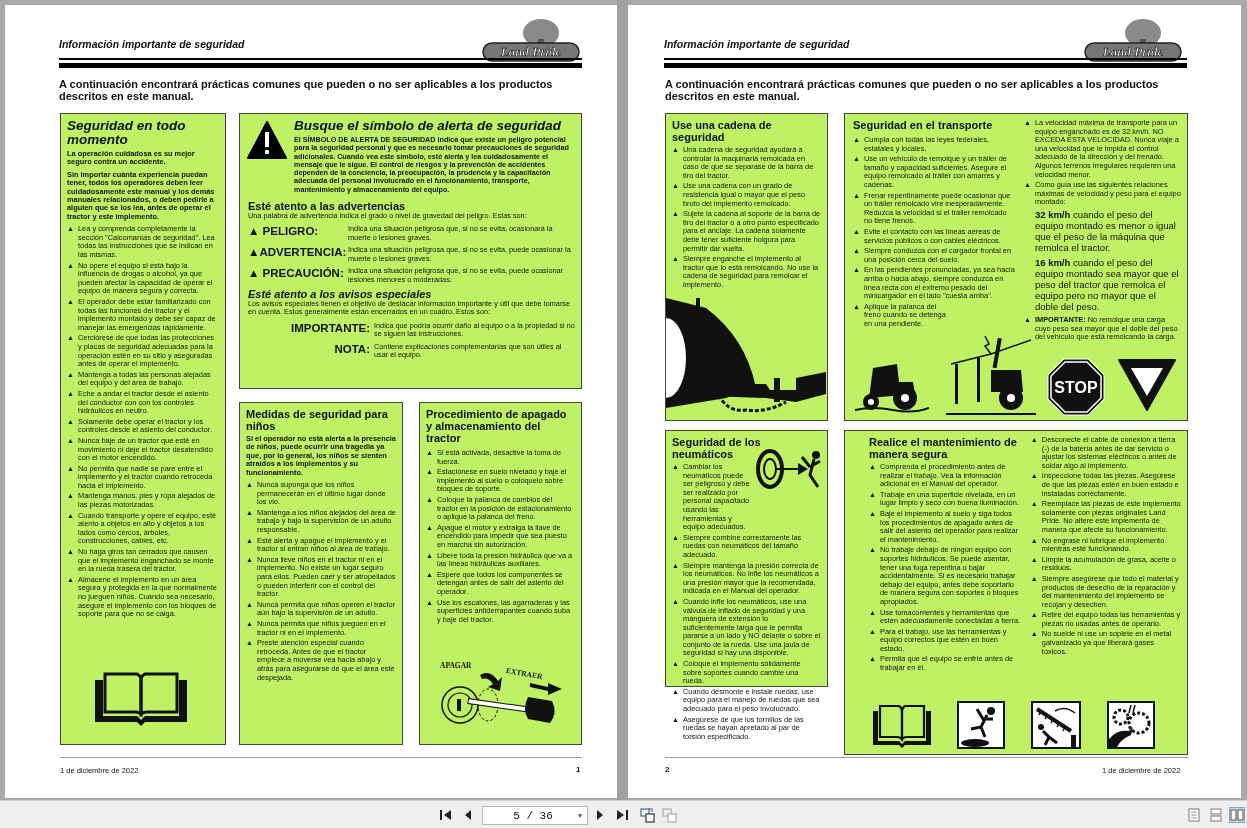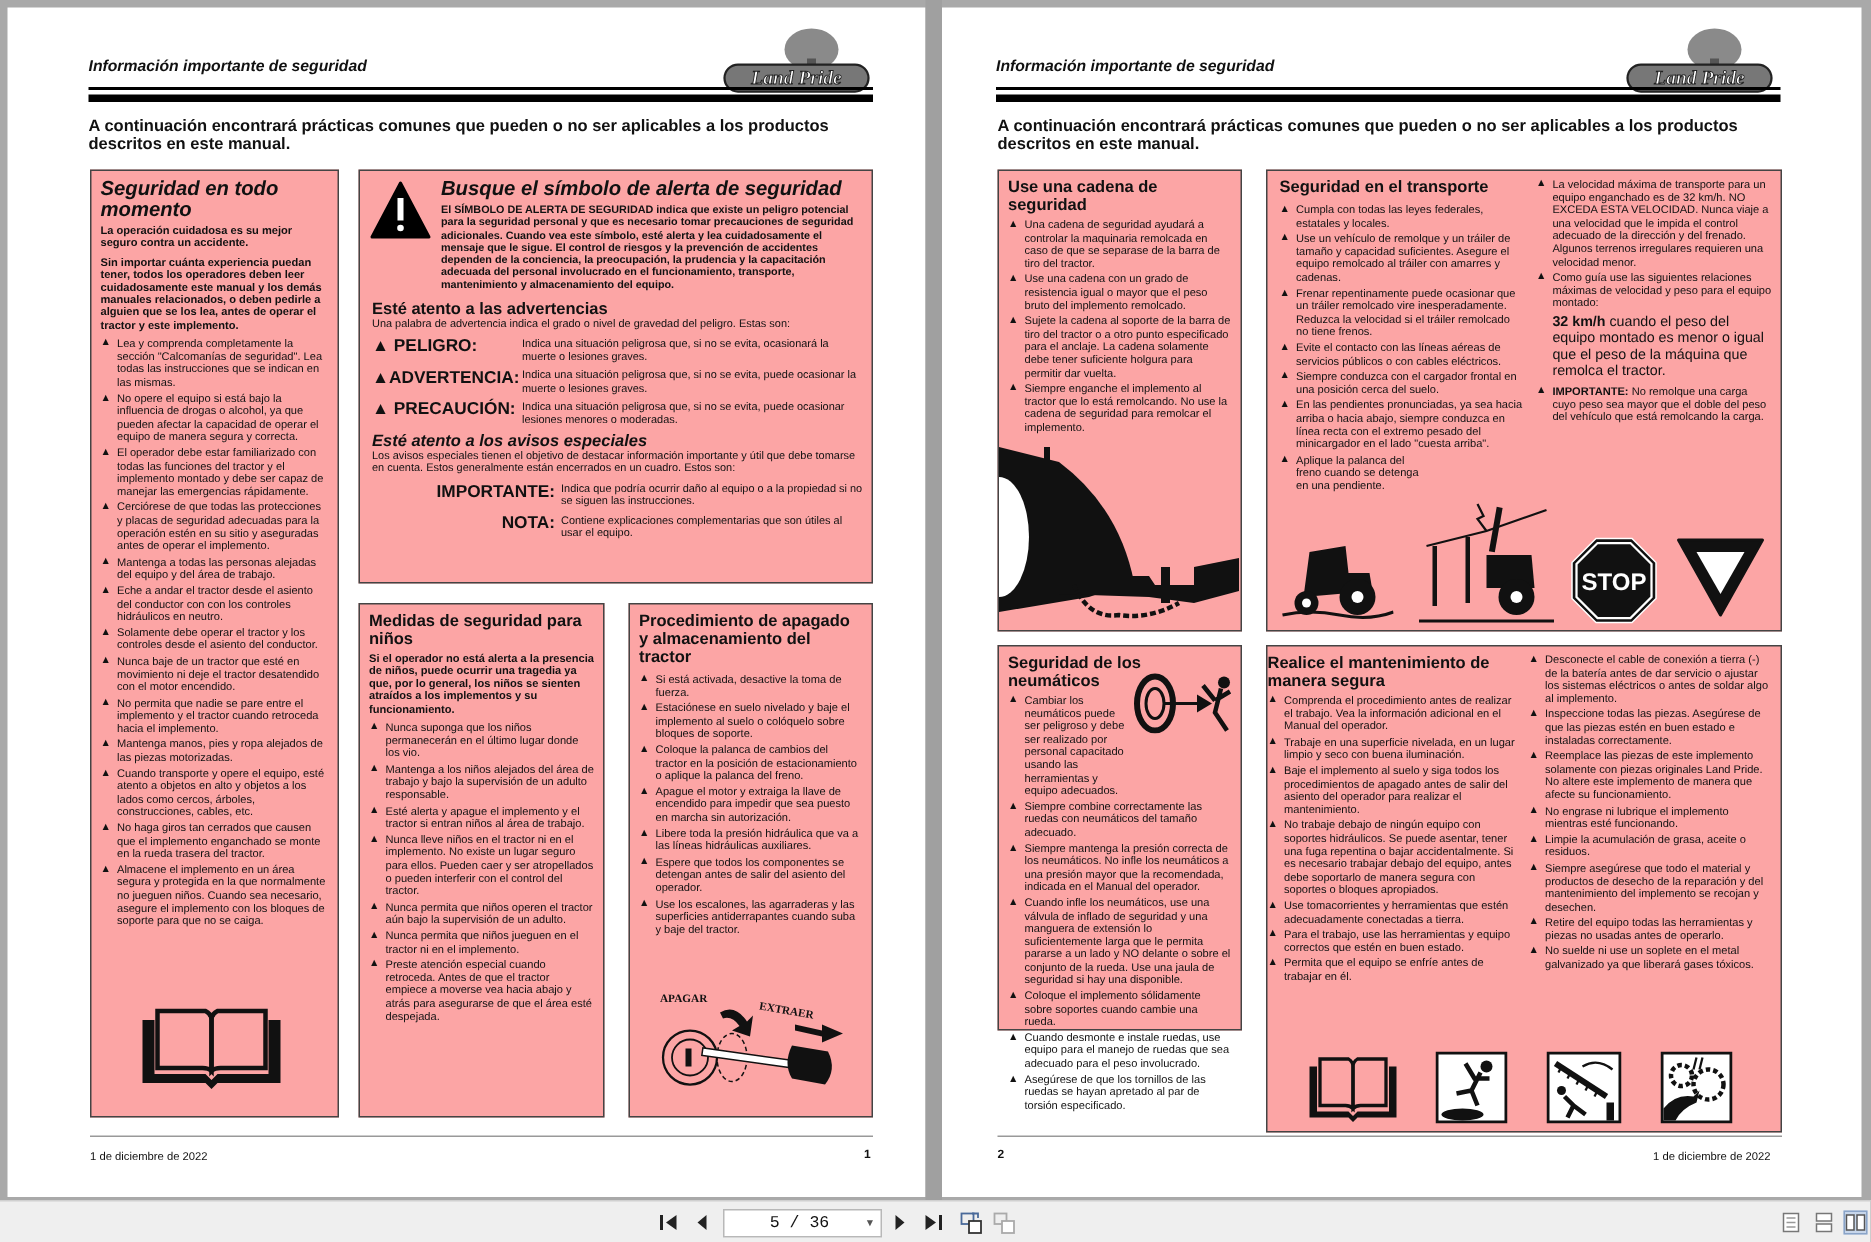--- a/index.html
+++ b/index.html
@@ -9,21 +9,21 @@
   .page.left { left: 5px; width: 612px; }
   .page.right { left: 628px; width: 613px; }
   .gutter { position: absolute; left: 617px; top: 0; width: 11px; height: 800px; background: #a0a0a0; }
 
   .hdr-title { position: absolute; top: 33px; font-size: 10.5px; font-style: italic; font-weight: bold; }
   .logo { position: absolute; top: 12px; width: 100px; height: 46px; }
   .rule-thin { position: absolute; height: 2px; background: #000; }
   .rule-thick { position: absolute; height: 5px; background: #000; }
   .intro { position: absolute; font-size: 11px; font-weight: bold; line-height: 12px; }
 
-  .box { position: absolute; border: 1.5px solid #444; background: #fca5a5; padding: 5px 6px; }
+  .box { position: absolute; border: 1.5px solid #444; background: #bef264; padding: 5px 6px; }
   .box h2 { font-size: 11px; font-weight: bold; line-height: 12px; margin-bottom: 3px; }
   .box h2.italic { font-style: italic; font-size: 13.5px; line-height: 14px; }
   .box p.lead { font-size: 7.4px; font-weight: bold; line-height: 8.4px; margin-bottom: 4px; }
   ul.bullets { list-style: none; }
   ul.bullets li { position: relative; padding-left: 11px; font-size: 7.4px; line-height: 8.6px; margin-bottom: 2px; }
   ul.bullets li::before { content: "▲"; position: absolute; left: 0; top: 0; font-size: 7px; }
   .big { font-size: 9.5px; line-height: 11px; margin: 2px 0 4px 11px; }
   .big b { font-weight: bold; }
 
   .alert-icon { position: absolute; left: 6px; top: 6px; width: 42px; height: 40px; }
@@ -217,20 +217,21 @@
             <li>En las pendientes pronunciadas, ya sea hacia arriba o hacia abajo, siempre conduzca en línea recta con el extremo pesado del minicargador en el lado "cuesta arriba".</li>
             <li style="width:96px;">Aplique la palanca del freno cuando se detenga en una pendiente.</li>
           </ul>
         </div>
         <div style="width:160px;">
           <ul class="bullets">
             <li>La velocidad máxima de transporte para un equipo enganchado es de 32 km/h. NO EXCEDA ESTA VELOCIDAD. Nunca viaje a una velocidad que le impida el control adecuado de la dirección y del frenado. Algunos terrenos irregulares requieren una velocidad menor.</li>
             <li>Como guía use las siguientes relaciones máximas de velocidad y peso para el equipo montado:</li>
           </ul>
           <div class="big"><b>32 km/h</b><span> cuando el peso del equipo montado es menor o igual que el peso de la máquina que remolca el tractor.</span></div>
+          <div class="big"><b>16 km/h</b><span> cuando el peso del equipo montado sea mayor que el peso del tractor que remolca el equipo pero no mayor que el doble del peso.</span></div>
           <ul class="bullets">
             <li><b>IMPORTANTE:</b><span> No remolque una carga cuyo peso sea mayor que el doble del peso del vehículo que está remolcando la carga.</span></li>
           </ul>
         </div>
       </div>
       <svg style="position:absolute; left:8px; top:240px;" width="76" height="60" viewBox="0 0 76 60">
         <path d="M20 14 L44 10 L46 28 L60 28 L62 40 L16 44 Z" fill="#111"></path>
         <circle cx="52" cy="44" r="12" fill="#111"></circle>
           <circle cx="52" cy="44" r="4" fill="#fff"></circle>
         <circle cx="18" cy="48" r="8" fill="#111"></circle>
@@ -273,21 +274,21 @@
         <li style="padding-right:66px;">Cambiar los neumáticos puede ser peligroso y debe ser realizado por personal capacitado usando las herramientas y equipo adecuados.</li>
         <li>Siempre combine correctamente las ruedas con neumáticos del tamaño adecuado.</li>
         <li>Siempre mantenga la presión correcta de los neumáticos. No infle los neumáticos a una presión mayor que la recomendada, indicada en el Manual del operador.</li>
         <li>Cuando infle los neumáticos, use una válvula de inflado de seguridad y una manguera de extensión lo suficientemente larga que le permita pararse a un lado y NO delante o sobre el conjunto de la rueda. Use una jaula de seguridad si hay una disponible.</li>
         <li>Coloque el implemento sólidamente sobre soportes cuando cambie una rueda.</li>
         <li>Cuando desmonte e instale ruedas, use equipo para el manejo de ruedas que sea adecuado para el peso involucrado.</li>
         <li>Asegúrese de que los tornillos de las ruedas se hayan apretado al par de torsión especificado.</li>
       </ul>
     </div>
 
-    <div class="box" style="left:216px; top:425px; width:344px; height:325px; padding-left:0;">
+    <div class="box" style="left:216px; top:425px; width:344px; height:325px; padding-left:24px;">
       <div style="display:flex; gap:8px;">
         <div style="width:166px;">
           <h2>Realice el mantenimiento de manera segura</h2>
           <ul class="bullets">
             <li>Comprenda el procedimiento antes de realizar el trabajo. Vea la información adicional en el Manual del operador.</li>
             <li>Trabaje en una superficie nivelada, en un lugar limpio y seco con buena iluminación.</li>
             <li>Baje el implemento al suelo y siga todos los procedimientos de apagado antes de salir del asiento del operador para realizar el mantenimiento.</li>
             <li>No trabaje debajo de ningún equipo con soportes hidráulicos. Se puede asentar, tener una fuga repentina o bajar accidentalmente. Si es necesario trabajar debajo del equipo, antes debe soportarlo de manera segura con soportes o bloques apropiados.</li>
             <li>Use tomacorrientes y herramientas que estén adecuadamente conectadas a tierra.</li>
             <li>Para el trabajo, use las herramientas y equipo correctos que estén en buen estado.</li>

